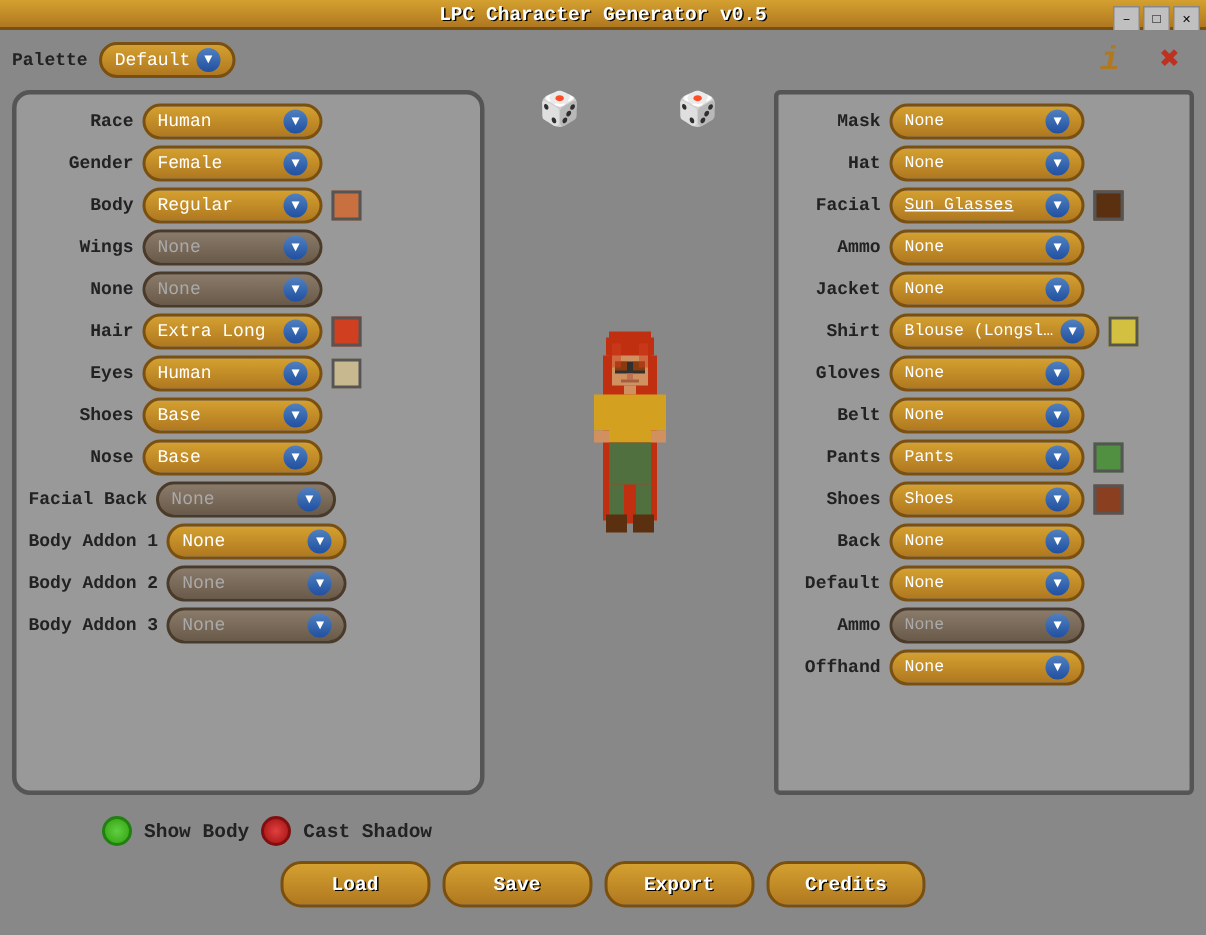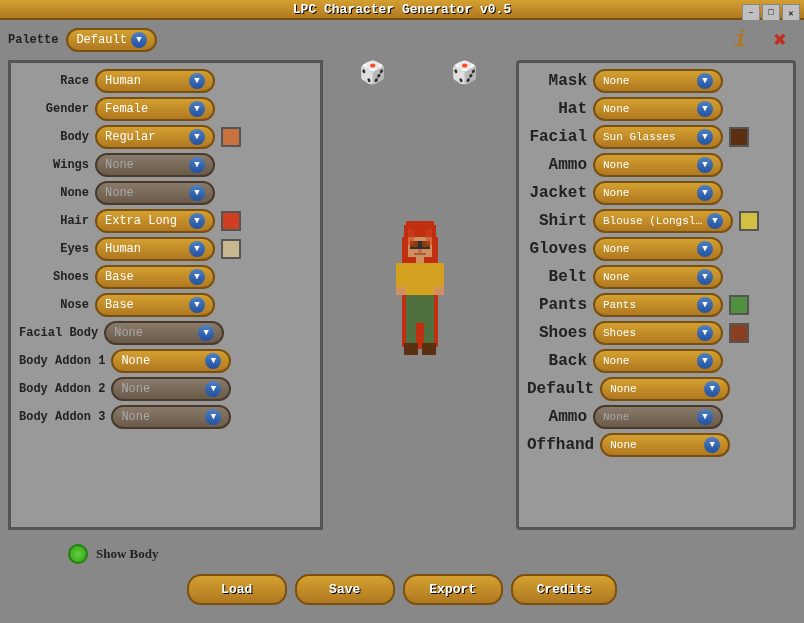--- a/index.html
+++ b/index.html
@@ -127,21 +127,21 @@
     .panels-row {
       display: flex;
       gap: 8px;
       height: 470px;
     }
 
     
     .left-panel {
       background: #999;
       border: 3px solid #555;
-      border-radius: 0;
+      border-radius: 12px;
       padding: 6px 8px;
       width: 315px;
       flex-shrink: 0;
     }
 
     
     .center-panel {
       flex: 1;
       display: flex;
       flex-direction: column;
@@ -169,21 +169,21 @@
     .form-label {
       text-align: right;
       font-weight: bold;
       font-size: 12px;
       color: #222;
       min-width: 70px;
     }
     .form-label-right {
       text-align: right;
       font-weight: bold;
-      font-size: 16px;
+      font-size: 12px;
       color: #222;
       min-width: 60px;
     }
 
     
     .color-swatch {
       width: 20px;
       height: 20px;
       border: 2px solid #555;
       flex-shrink: 0;
@@ -211,21 +211,20 @@
       justify-content: center;
     }
 
     
     .bottom-controls {
       margin-top: 8px;
       display: flex;
       flex-direction: row;
       gap: 8px;
       padding-left: 40px;
-      font-family: Liberation Serif, serif;
     }
     .checkbox-row {
       display: flex;
       align-items: center;
       gap: 8px;
     }
     .checkbox-icon {
       width: 20px;
       height: 20px;
       border-radius: 50%;
@@ -375,21 +374,21 @@
           </div>
         </div>
         <div class="form-row">
           <span class="form-label">Nose</span>
           <div class="dropdown-btn" style="min-width: 120px;">
             <span>Base</span>
             <div class="dropdown-arrow">▼</div>
           </div>
         </div>
         <div class="form-row">
-          <span class="form-label">Facial Body</span>
+          <span class="form-label">Facial Back</span>
           <div class="dropdown-btn disabled" style="min-width: 120px;">
             <span>None</span>
             <div class="dropdown-arrow">▼</div>
           </div>
         </div>
         <div class="form-row">
           <span class="form-label">Body Addon 1</span>
           <div class="dropdown-btn" style="min-width: 120px;">
             <span>None</span>
             <div class="dropdown-arrow">▼</div>
@@ -476,21 +475,21 @@
         <div class="form-row">
           <span class="form-label-right">Hat</span>
           <div class="dropdown-btn" style="min-width: 130px; font-size: 11px;">
             <span style="overflow: hidden; text-overflow: ellipsis; white-space: nowrap; max-width: 100px;">None</span>
             <div class="dropdown-arrow">▼</div>
           </div>
         </div>
         <div class="form-row">
           <span class="form-label-right">Facial</span>
           <div class="dropdown-btn" style="min-width: 130px; font-size: 11px;">
-            <span style="overflow: hidden; text-overflow: ellipsis; white-space: nowrap; max-width: 100px;">Sun Glasses</span>
+            <span style="overflow: hidden; text-overflow: ellipsis; white-space: nowrap; max-width: 100px; text-decoration: underline;">Sun Glasses</span>
             <div class="dropdown-arrow">▼</div>
           </div>
           <div class="color-swatch" style="background: rgb(90, 48, 16);"></div>
         </div>
         <div class="form-row">
           <span class="form-label-right">Ammo</span>
           <div class="dropdown-btn" style="min-width: 130px; font-size: 11px;">
             <span style="overflow: hidden; text-overflow: ellipsis; white-space: nowrap; max-width: 100px;">None</span>
             <div class="dropdown-arrow">▼</div>
           </div>
@@ -570,20 +569,24 @@
         </div>
       </div>
 
   </div>
 
   <div style="display:flex; margin-top: 6px; padding-left: 20px;">
     <div class="bottom-controls" id="checkboxes-area">
     <div class="checkbox-row">
           <div class="checkbox-icon checkbox-green"></div>
           <span style="font-weight: bold; font-size: 13px;">Show Body</span>
+        </div>
+        <div class="checkbox-row">
+          <div class="checkbox-icon checkbox-red"></div>
+          <span style="font-weight: bold; font-size: 13px;">Cast Shadow</span>
         </div>
       </div>
   </div>
 
   <div class="bottom-buttons" id="bottom-buttons">
   <div class="action-btn">Load</div>
       <div class="action-btn">Save</div>
       <div class="action-btn">Export</div>
       <div class="action-btn">Credits</div>
     </div>

